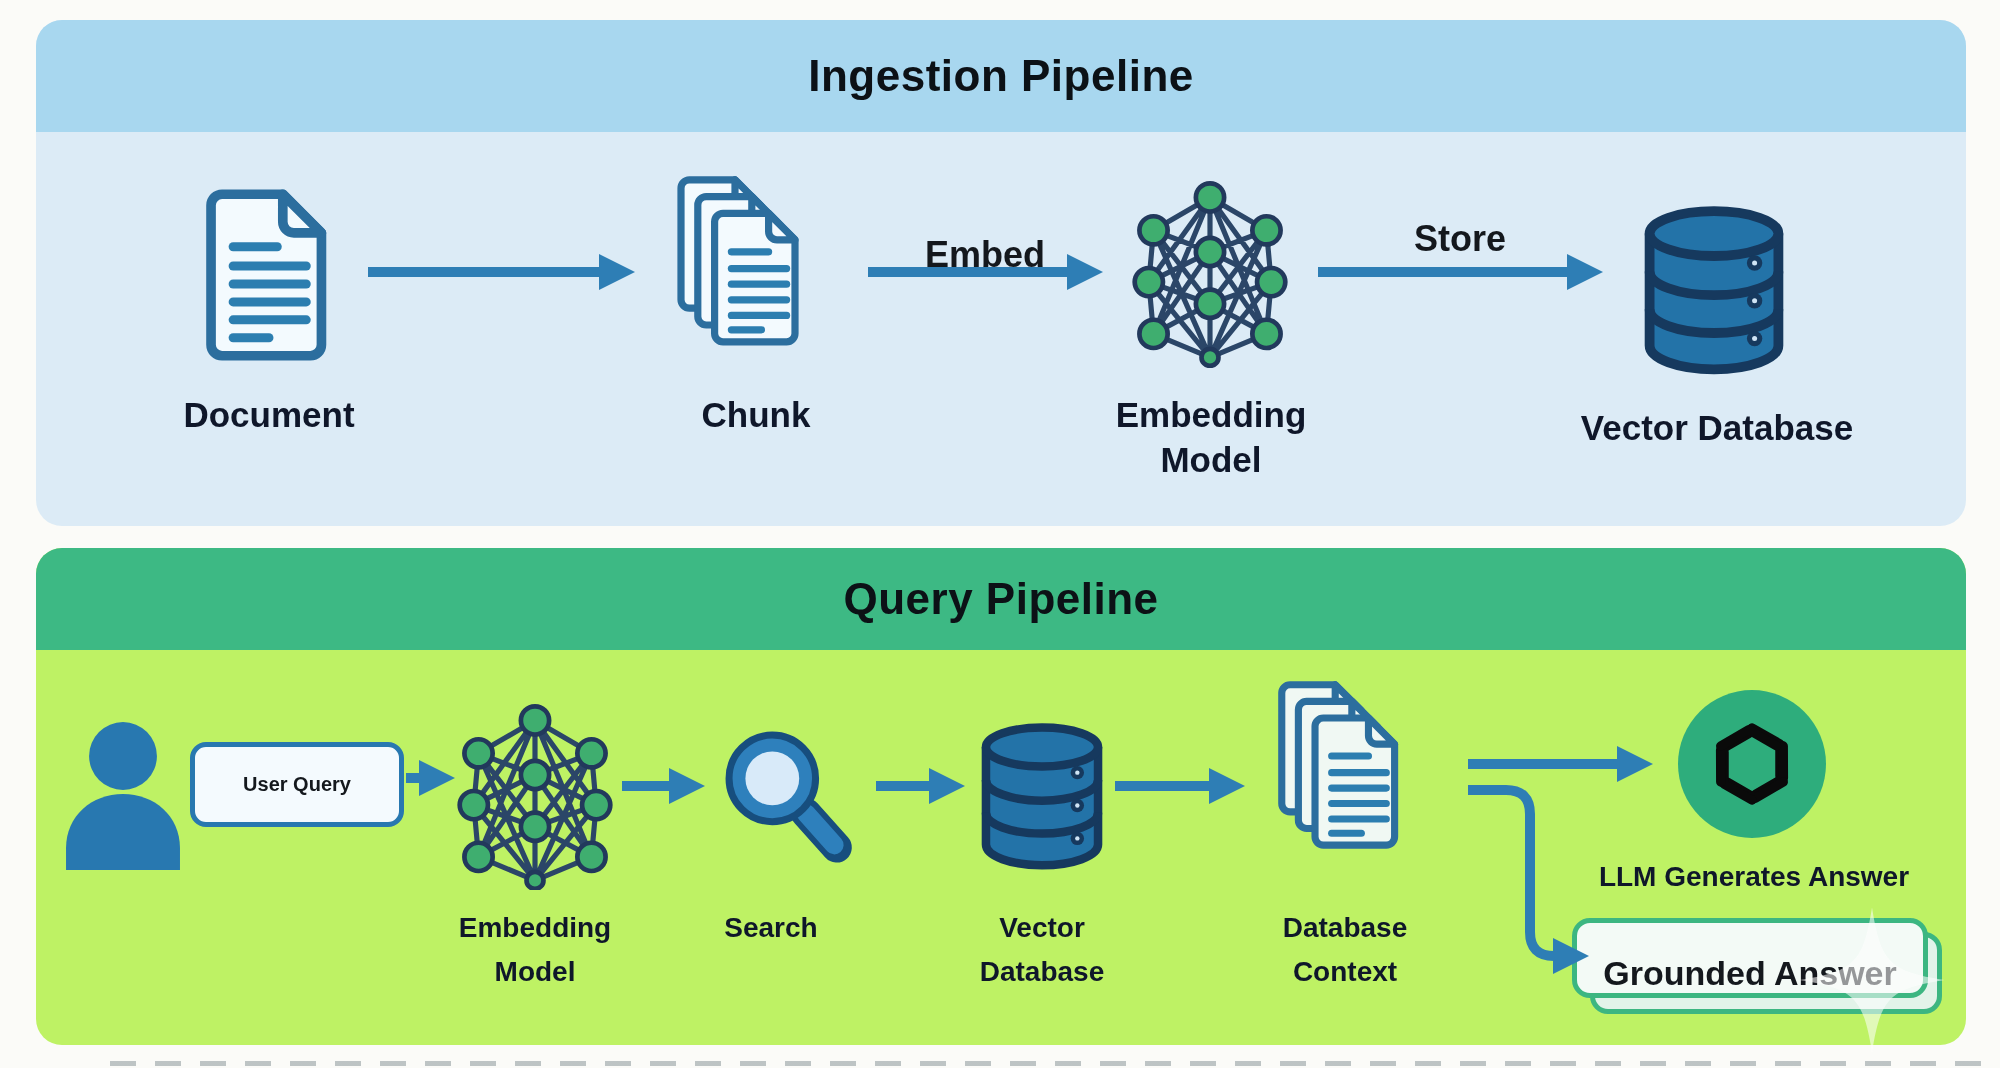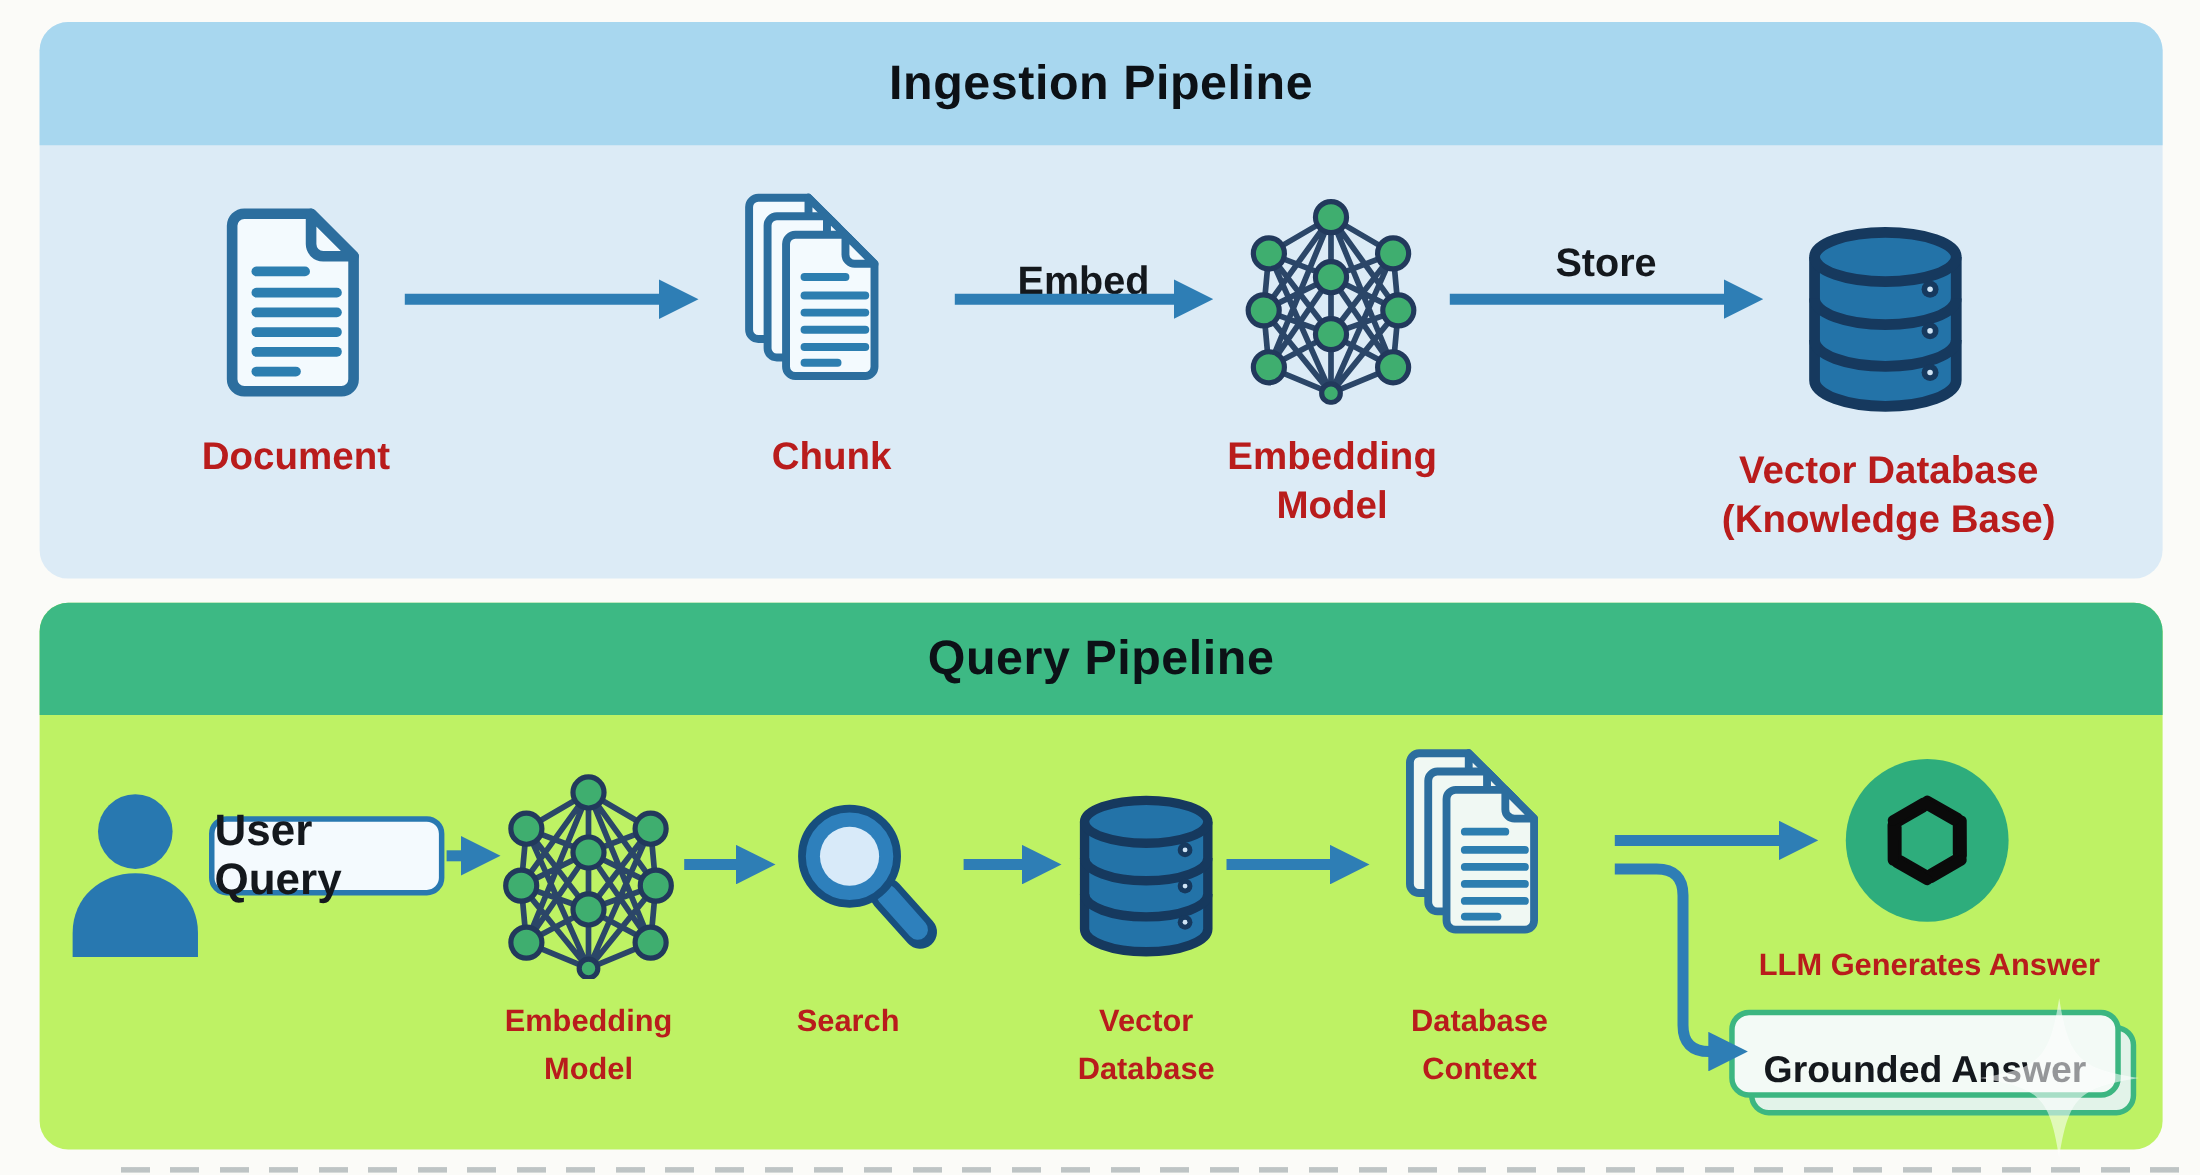--- a/index.html
+++ b/index.html
@@ -11,29 +11,29 @@
   .panel-header{position:absolute;left:0;top:0;width:100%;border-radius:26px 26px 0 0;
                 display:flex;align-items:center;justify-content:center;}
   .panel-title{font-size:44px;font-weight:700;color:#0c1116;letter-spacing:.5px;}
   #ingestion-panel{top:20px;height:506px;background:#dcebf6;}
   #ingestion-panel .panel-header{height:112px;background:#a8d7ef;}
   #query-panel{top:548px;height:497px;background:#bef264;}
   #query-panel .panel-header{height:102px;background:#3db984;}
 
   .icon{position:absolute;}
   .lbl{position:absolute;transform:translateX(-50%);text-align:center;white-space:nowrap;
-       font-weight:600;color:#b91c1c;}
+       font-weight:600;color:#0f172a;}
   .lbl-ing{font-size:35px;line-height:45px;}
   .lbl-q{font-size:28px;line-height:44px;}
   .arrow-lbl{position:absolute;transform:translateX(-50%);font-size:36px;font-weight:600;color:#14181d;}
 
   
-  .uq-box{position:absolute;left:190px;top:742px;width:214px;height:72px;box-sizing:border-box;
+  .uq-box{position:absolute;left:190px;top:742px;width:214px;height:85px;box-sizing:border-box;
           border:5px solid #2878b0;border-radius:16px;background:#f4fafe;
-          display:flex;align-items:center;justify-content:center;font-size:40px;font-weight:600;}
+          display:flex;align-items:center;justify-content:center;font-size:20px;font-weight:600;}
   .grounded-back{position:absolute;left:1590px;top:932px;width:352px;height:82px;box-sizing:border-box;
           border:5px solid #3cb681;border-radius:18px;background:#e2f3e9;}
   .grounded-front{position:absolute;left:1572px;top:918px;width:356px;height:80px;box-sizing:border-box;
           border:5px solid #3cb681;border-radius:18px;background:#f3faf6;
           display:flex;align-items:flex-end;justify-content:center;font-size:34px;font-weight:600;}
 
   .openai-badge{position:absolute;left:1678px;top:690px;width:148px;height:148px;border-radius:50%;
           background:#2ead7c;display:flex;align-items:center;justify-content:center;}
 
   .overlay{position:absolute;left:0;top:0;pointer-events:none;}
@@ -129,21 +129,20 @@
       <circle cx="84" cy="45" r="5.5" fill="#16395e"></circle>
         <circle cx="84" cy="45" r="1.8" fill="#cfe4f5"></circle>
       <circle cx="84" cy="72" r="5.5" fill="#16395e"></circle>
         <circle cx="84" cy="72" r="1.8" fill="#cfe4f5"></circle>
       <circle cx="84" cy="99" r="5.5" fill="#16395e"></circle>
         <circle cx="84" cy="99" r="1.8" fill="#cfe4f5"></circle>
     </g>
   </svg>
   <div class="lbl lbl-ing" style="left:1717px;top:405px">
     <span>Vector Database</span><br>
-    <span>(Knowledge Base)</span>
   </div>
 
   <div class="arrow-lbl" style="left:985px;top:234px">Embed</div>
   <div class="arrow-lbl" style="left:1460px;top:218px">Store</div>
 
   <div class="panel" id="query-panel">
     <div class="panel-header">
       <span class="panel-title">Query Pipeline</span>
     </div>
   </div>

